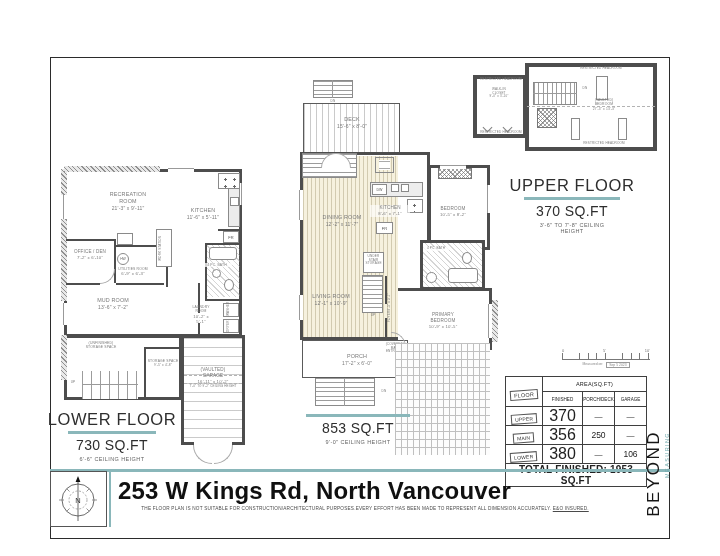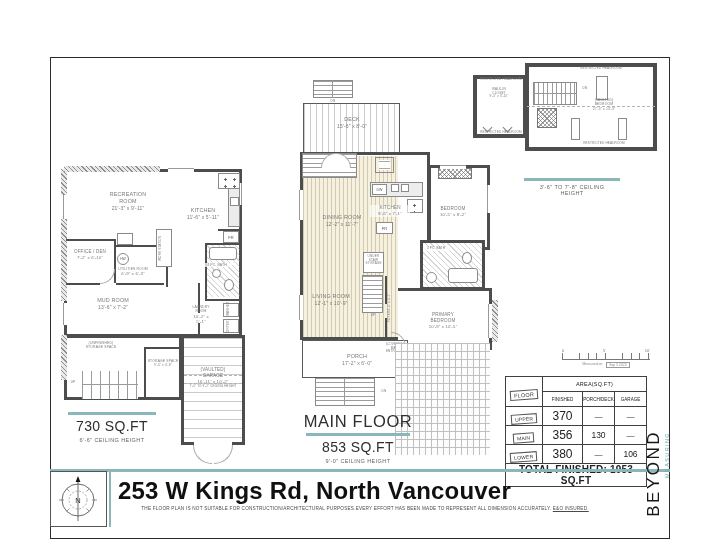--- a/index.html
+++ b/index.html
@@ -53,21 +53,21 @@
   
   .ftitle { position:absolute; text-align:center; color:#2e2e2e; }
   .ftitle .t { font-size:16.5px; letter-spacing:.6px; }
   .ftitle .u { height:2.5px; background:#8ab7ba; margin:2px auto 3px auto; }
   .ftitle .a { font-size:14px; letter-spacing:.4px; }
   .ftitle .c { font-size:5.5px; color:#666; margin-top:3px; letter-spacing:.4px; }
   
   .sumtable { position:absolute; border-collapse:collapse; background:#fff; }
   .sumtable td { border:1px solid #3f3f3f; text-align:center; vertical-align:middle; color:#222; }
   .tilt { display:inline-block; border:.8px solid #555; padding:1px 3px; transform:rotate(-4deg); font-size:5px; color:#333; background:#fff; letter-spacing:.2px; }
-  .num { font-size:12px; } .num2 { font-size:8.5px; } .dashcell { font-size:8px; color:#444; }
+  .num { font-size:16px; } .num2 { font-size:8.5px; } .dashcell { font-size:8px; color:#444; }
   .totalrow { font-size:10px; font-weight:bold; letter-spacing:.2px; }
   
   .ruler { position:absolute; border-bottom:1px solid #777;
            background-image:repeating-linear-gradient(90deg,#777 0 .8px, transparent .8px 8.6px); }
   
   .addr { position:absolute; font-size:24px; font-weight:bold; color:#101010; letter-spacing:.2px; }
   .discl { position:absolute; font-size:4.7px; color:#4a4a4a; text-align:center; letter-spacing:.2px; }
   .brandwrap { position:absolute; display:flex; align-items:flex-start; }
   .brandname { writing-mode:vertical-rl; transform:rotate(180deg); font-size:17px; letter-spacing:2.5px; color:#161616; }
   .brandtag  { writing-mode:vertical-rl; transform:rotate(180deg); font-size:5.5px; letter-spacing:1.4px; color:#6fa9ac; margin-top:2px; }
@@ -167,20 +167,21 @@
       </div>
     <div class="lb t3" style="left:10px;top:176px;width:62px;"><span style="display:inline-block;width:34px;">(UNFINISHED) STORAGE SPACE</span></div>
     <div class="lb t3" style="left:86px;top:194px;width:34px;">
         <span class="nm">STORAGE SPACE</span>
         <span class="dim" style="font-size:3.2px;">9'-5" x 4'-8"</span>
       </div>
     <div class="lb" style="left:124px;top:202px;width:58px;"><span class="nm" style="display:inline-block;width:34px;">(VAULTED) GARAGE</span><span class="dim">16'-11" x 10'-2"</span><span class="dim" style="font-size:3px;">7'-0" TO 9'-2" CEILING HEIGHT</span></div>
   </div>
 
   <div class="ftitle" style="left:32px;top:410px;width:160px;">
+    <div class="t">LOWER FLOOR</div>
     <div class="u" style="width:88px;"></div>
     <div class="a">730 SQ.FT</div>
     <div class="c">6'-6" CEILING HEIGHT</div>
   </div>
 
   <div class="abs" style="left:295px;top:80px;width:205px;height:382px;">
 
     <div class="stairsV" style="left:18px;top:0;width:40px;height:18px;border:1px solid #8a8a8a;"></div>
     <div class="gwall" style="left:37px;top:0;width:1px;height:18px;"></div>
     <div class="lb t2" style="left:30px;top:19.5px;width:16px;"><span>DN</span></div>
@@ -263,21 +264,20 @@
     <div class="gwall" style="left:49px;top:298px;width:1px;height:28px;"></div>
     <div class="lb t2" style="left:82px;top:310px;width:14px;"><span>DN</span></div>
 
     <div class="bricks" style="left:100px;top:263px;width:95px;height:112px;"></div>
 
     <div class="winv" style="left:2px;top:110px;height:30px;"></div>
     <div class="winv" style="left:2px;top:215px;height:25px;"></div>
   </div>
 
   <div class="ftitle" style="left:278px;top:412px;width:160px;">
-    <div class="t">MAIN FLOOR</div>
     <div class="u" style="width:104px;"></div>
     <div class="a">853 SQ.FT</div>
     <div class="c">9'-0" CEILING HEIGHT</div>
   </div>
 
   <div class="abs" style="left:470px;top:60px;width:195px;height:100px;">
     <div class="room thick" style="left:55px;top:3px;width:132px;height:88px;"></div>
     <div class="room thick" style="left:3px;top:15px;width:54px;height:63px;"></div>
     <div class="dashln" style="left:57px;top:46px;width:128px;"></div>
 
@@ -295,21 +295,23 @@
 
     <div class="lb t2" style="left:8px;top:18px;width:46px;"><span>RESTRICTED HEADROOM</span></div>
     <div class="lb t2" style="left:100px;top:7px;width:62px;"><span>RESTRICTED HEADROOM</span></div>
     <div class="lb t2" style="left:8px;top:71px;width:46px;"><span>RESTRICTED HEADROOM</span></div>
     <div class="lb t2" style="left:103px;top:82px;width:62px;"><span>RESTRICTED HEADROOM</span></div>
     <div class="lb t2" style="left:8px;top:28px;width:42px;"><span style="display:inline-block;width:22px;">WALK-IN CLOSET</span><span class="dim" style="font-size:3px;">9'-0" x 3'-10"</span></div>
     <div class="lb t3" style="left:104px;top:38px;width:60px;"><span class="nm" style="display:inline-block;width:32px;">(VAULTED) BEDROOM</span><span class="dim" style="font-size:3.3px;">27'-3" x 13'-3"</span></div>
   </div>
 
   <div class="ftitle" style="left:492px;top:176px;width:160px;">
+    <div class="t">UPPER FLOOR</div>
     <div class="u" style="width:96px;"></div>
+    <div class="a">370 SQ.FT</div>
     <div class="c" style="width:72px;margin-left:auto;margin-right:auto;">3'-6" TO 7'-8" CEILING HEIGHT</div>
   </div>
 
   <div class="abs" style="left:562px;top:348px;width:88px;">
     <div style="display:flex;justify-content:space-between;font-size:4px;color:#777;">
       <span>0</span>
       <span>5'</span>
       <span>10'</span>
     </div>
     <div class="ruler" style="position:relative;width:88px;height:7px;"></div>
@@ -332,21 +334,21 @@
     </tr>
     <tr>
       <td style="height:15px;"><span class="tilt">UPPER</span></td>
       <td class="num">370</td>
       <td class="dashcell">—</td>
       <td class="dashcell">—</td>
     </tr>
     <tr>
       <td style="height:15px;"><span class="tilt">MAIN</span></td>
       <td class="num">356</td>
-      <td class="num2">130</td>
+      <td class="num2">250</td>
       <td class="dashcell">—</td>
     </tr>
     <tr>
       <td style="height:15px;"><span class="tilt">LOWER</span></td>
       <td class="num">380</td>
       <td class="dashcell">—</td>
       <td class="num2">106</td>
     </tr>
     <tr>
       <td colspan="4" class="totalrow" style="height:18px;"><span>TOTAL FINISHED: 1953 SQ.FT</span></td>

